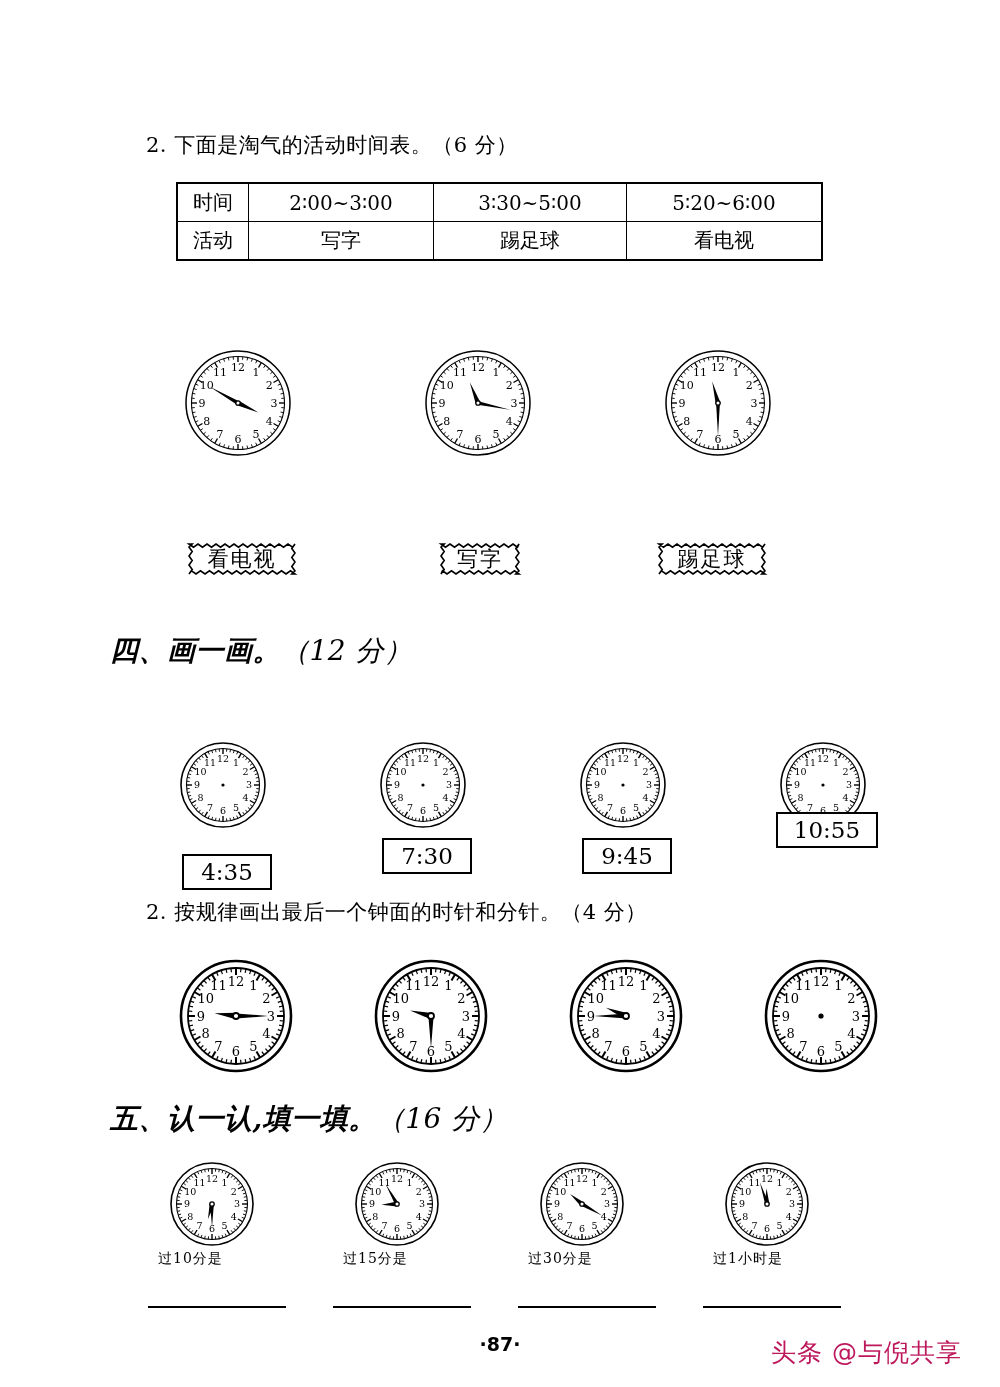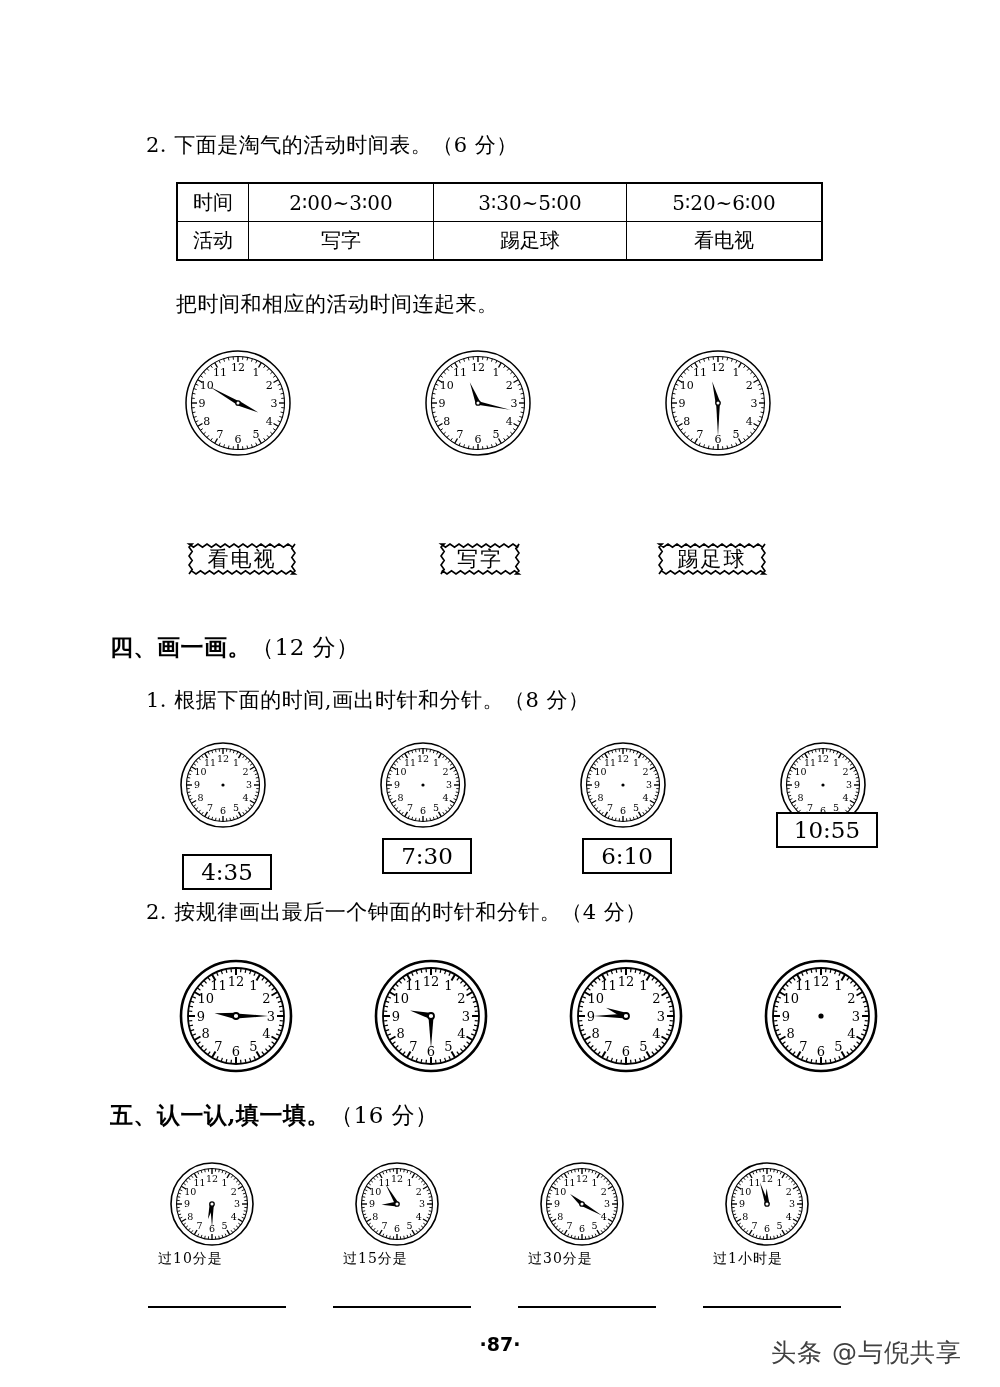--- a/index.html
+++ b/index.html
@@ -25,24 +25,25 @@
   
   .q-line {
     position: absolute;
     font-size: 21px;
     line-height: 1.2;
     white-space: nowrap;
     letter-spacing: 0.5px;
   }
   .sec-head {
     position: absolute;
-    font-size: 23px;
+    font-size: 28px;
     font-weight: bold;
     white-space: nowrap;
     letter-spacing: 0.5px;
+    font-style: italic;
   }
   .sec-head .pts {
     font-weight: normal;
   }
 
   
   .act-table {
     position: absolute;
     left: 176px;
     top: 182px;
@@ -128,21 +129,21 @@
     text-align: center;
     font-size: 19px;
     font-weight: bold;
     font-family: "DejaVu Sans", "Liberation Sans", sans-serif;
   }
   .watermark {
     position: absolute;
     right: 38px;
     top: 1336px;
     font-size: 25px;
-    color: #404040;
+    color: #be185d;
     white-space: nowrap;
     font-family: "DejaVu Sans", "Liberation Sans", sans-serif;
     letter-spacing: 1px;
   }
 </style>
 </head>
 <body>
 
 <div class="page">
 
@@ -158,21 +159,20 @@
     </tr>
     <tr>
       <td class="lab">活动</td>
       <td class="c1">写字</td>
       <td class="c2">踢足球</td>
       <td class="c3">看电视</td>
     </tr>
   </tbody>
     </table>
 
-  <div class="q-line" style="left:176px; top:292px;">把时间和相应的活动时间连起来。</div>
 
   <div class="clock" style="left:183px; top:348px;"><svg width="110" height="110" viewBox="0 0 110 110">
         <circle cx="55" cy="55" r="52" fill="#fff" stroke="#000000" stroke-width="1.5"></circle>
         <circle cx="55" cy="55" r="46.5" fill="none" stroke="#000000" stroke-width="1.1"></circle>
         <line x1="55.00" y1="14.00" x2="55.00" y2="8.50" stroke="#000000" stroke-width="1.4"></line>
         <line x1="59.55" y1="11.74" x2="59.86" y2="8.75" stroke="#000000" stroke-width="0.9"></line>
         <line x1="64.04" y1="12.45" x2="64.67" y2="9.52" stroke="#000000" stroke-width="0.9"></line>
         <line x1="68.44" y1="13.63" x2="69.37" y2="10.78" stroke="#000000" stroke-width="0.9"></line>
         <line x1="72.69" y1="15.26" x2="73.91" y2="12.52" stroke="#000000" stroke-width="0.9"></line>
         <line x1="75.50" y1="19.49" x2="78.25" y2="14.73" stroke="#000000" stroke-width="1.4"></line>
@@ -423,21 +423,20 @@
           <polygon points="4.0,4.0 8.5,7.2 13.0,4.0 17.5,7.2 22.0,4.0 26.5,7.2 31.0,4.0 35.5,7.2 40.0,4.0 44.5,7.2 49.0,4.0 53.5,7.2 58.0,4.0 62.5,7.2 67.0,4.0 71.5,7.2 76.0,4.0 80.5,7.2 85.0,4.0 89.5,7.2 94.0,4.0 98.5,7.2 103.0,4.0 107.5,7.2 110.0,4.0 106.8,8.5 110.0,13.0 106.8,17.5 110.0,22.0 106.8,26.5 110.0,31.0 106.8,34.0 110.0,34.0 105.5,30.8 101.0,34.0 96.5,30.8 92.0,34.0 87.5,30.8 83.0,34.0 78.5,30.8 74.0,34.0 69.5,30.8 65.0,34.0 60.5,30.8 56.0,34.0 51.5,30.8 47.0,34.0 42.5,30.8 38.0,34.0 33.5,30.8 29.0,34.0 24.5,30.8 20.0,34.0 15.5,30.8 11.0,34.0 6.5,30.8 4.0,34.0 7.2,29.5 4.0,25.0 7.2,20.5 4.0,16.0 7.2,11.5 4.0,7.0 7.2,4.0" fill="none" stroke="#000000" stroke-width="1.6" stroke-linejoin="miter"></polygon>
         </svg>
       <span class="zz-txt">踢足球</span>
     </div>
   </div>
 
   <div class="sec-head" style="left:110px; top:632px;">
     <span>四、画一画。</span><span class="pts">（12 分）</span>
   </div>
 
-  <div class="q-line" style="left:146px; top:688px;">1. 根据下面的时间,画出时针和分针。（8 分）</div>
 
   <div class="clock" style="left:178px; top:740px;"><svg width="90" height="90" viewBox="0 0 90 90">
         <circle cx="45" cy="45" r="42" fill="#fff" stroke="#000000" stroke-width="1.6"></circle>
         <circle cx="45" cy="45" r="36.5" fill="none" stroke="#000000" stroke-width="1.1"></circle>
         <line x1="45.00" y1="14.00" x2="45.00" y2="8.50" stroke="#000000" stroke-width="1.4"></line>
         <line x1="48.50" y1="11.68" x2="48.82" y2="8.70" stroke="#000000" stroke-width="0.9"></line>
         <line x1="51.97" y1="12.23" x2="52.59" y2="9.30" stroke="#000000" stroke-width="0.9"></line>
         <line x1="55.35" y1="13.14" x2="56.28" y2="10.29" stroke="#000000" stroke-width="0.9"></line>
         <line x1="58.63" y1="14.40" x2="59.85" y2="11.66" stroke="#000000" stroke-width="0.9"></line>
         <line x1="60.50" y1="18.15" x2="63.25" y2="13.39" stroke="#000000" stroke-width="1.4"></line>
@@ -736,21 +735,21 @@
         <text x="32.00" y="70.84" text-anchor="middle" font-size="9.5" font-family="&quot;DejaVu Serif&quot;,&quot;Liberation Serif&quot;,serif" fill="#000000">7</text>
         <text x="22.48" y="61.33" text-anchor="middle" font-size="9.5" font-family="&quot;DejaVu Serif&quot;,&quot;Liberation Serif&quot;,serif" fill="#000000">8</text>
         <text x="19.00" y="48.33" text-anchor="middle" font-size="9.5" font-family="&quot;DejaVu Serif&quot;,&quot;Liberation Serif&quot;,serif" fill="#000000">9</text>
         <text x="22.48" y="35.32" text-anchor="middle" font-size="9.5" font-family="&quot;DejaVu Serif&quot;,&quot;Liberation Serif&quot;,serif" fill="#000000">10</text>
         <text x="32.00" y="25.81" text-anchor="middle" font-size="9.5" font-family="&quot;DejaVu Serif&quot;,&quot;Liberation Serif&quot;,serif" fill="#000000">11</text>
         <circle cx="45" cy="45" r="1.6" fill="#000000"></circle>
       </svg></div>
 
   <div class="time-box" style="left:182px; top:838px; width:68px;margin-top:16px;">4:35</div>
   <div class="time-box" style="left:382px; top:838px; width:68px;">7:30</div>
-  <div class="time-box" style="left:582px; top:838px; width:68px;">6:10</div>
+  <div class="time-box" style="left:582px; top:838px; width:68px;">9:45</div>
   <div class="time-box" style="left:776px; top:812px; width:80px;">10:55</div>
 
   <div class="q-line" style="left:146px; top:900px;">2. 按规律画出最后一个钟面的时针和分针。（4 分）</div>
 
   <div class="clock" style="left:178px; top:958px;"><svg width="116" height="116" viewBox="0 0 116 116">
         <circle cx="58" cy="58" r="55" fill="#fff" stroke="#000000" stroke-width="2.6"></circle>
         <circle cx="58" cy="58" r="48" fill="none" stroke="#000000" stroke-width="1.8"></circle>
         <line x1="58.00" y1="17.00" x2="58.00" y2="10.00" stroke="#000000" stroke-width="2"></line>
         <line x1="62.60" y1="14.24" x2="63.02" y2="10.26" stroke="#000000" stroke-width="1.2"></line>
         <line x1="67.15" y1="14.96" x2="67.98" y2="11.05" stroke="#000000" stroke-width="1.2"></line>

